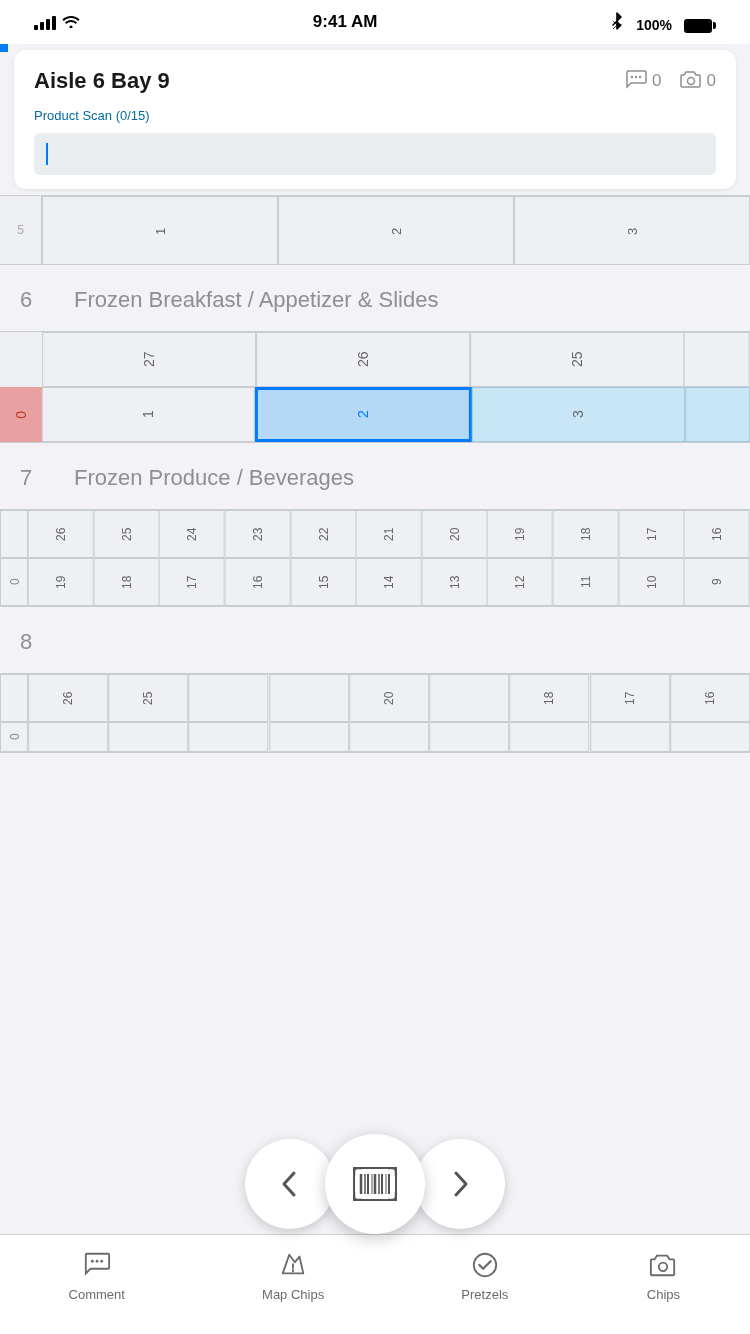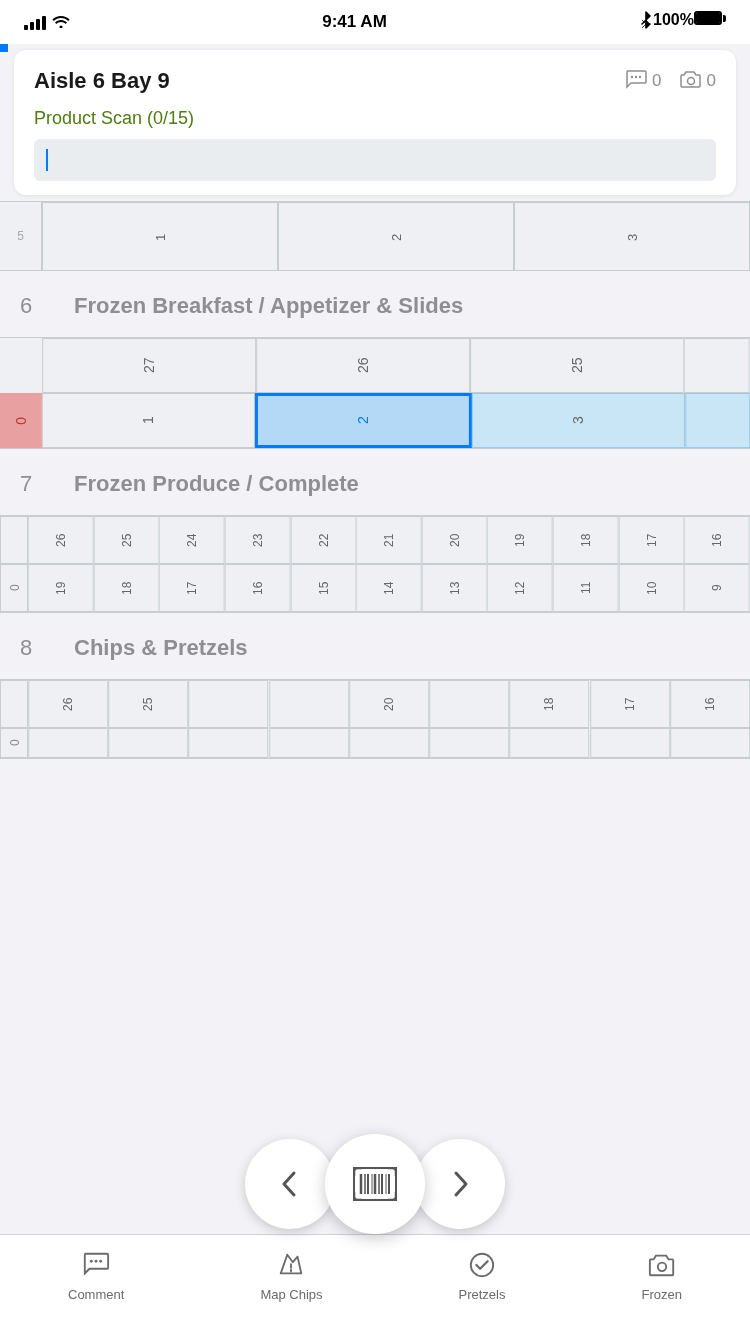--- a/index.html
+++ b/index.html
@@ -14,21 +14,21 @@
     }
 
     
     .status-bar {
       width: 750px;
       height: 44px;
       background: white;
       display: flex;
       align-items: center;
       justify-content: space-between;
-      padding: 0 24px;
+      padding: 0 34px;
     }
     .status-left {
       display: flex;
       align-items: center;
       gap: 6px;
     }
     .signal-bars {
       display: flex;
       align-items: flex-end;
       gap: 2px;
@@ -43,23 +43,23 @@
       font-size: 14px;
       color: #000;
     }
     .status-center {
       font-size: 17px;
       font-weight: 600;
       color: #000;
     }
     .status-right {
       display: flex;
-      align-items: flex-start;
-      gap: 0;
-      font-size: 16px;
+      align-items: flex-end;
+      gap: 12px;
+      font-size: 14px;
       font-weight: 600;
     }
 
     
     .blue-accent {
       width: 8px;
       height: 8px;
       background: #007AFF;
       position: absolute;
       top: 44px;
@@ -96,22 +96,22 @@
       display: flex;
       align-items: center;
       gap: 5px;
     }
     .header-icon-count {
       font-size: 17px;
       color: #8e8e93;
     }
 
     .product-scan-label {
-      font-size: 18px;
-      color: #4d7c0f;
+      font-size: 13px;
+      color: #0369a1;
       margin-bottom: 10px;
       font-weight: 400;
     }
 
     .scan-input-wrapper {
       background: #e9edf0;
       border-radius: 6px;
       padding: 10px 12px;
       display: flex;
       align-items: center;
@@ -145,21 +145,21 @@
     }
     .aisle-number {
       font-size: 22px;
       color: #8e8e93;
       font-weight: 400;
       min-width: 24px;
     }
     .aisle-name {
       font-size: 22px;
       color: #8e8e93;
-      font-weight: 700;
+      font-weight: 400;
     }
 
     
     .shelf-grid-6 {
       margin: 0 0 0 0;
       display: flex;
       overflow: hidden;
       position: relative;
     }
 
@@ -454,21 +454,21 @@
       <div class="shelf-cell">1</div>
       <div class="shelf-cell active-blue">2</div>
       <div class="shelf-cell light-blue">3</div>
       <div class="shelf-cell light-blue" style="flex:0.3; min-width:20px;"></div>
     </div>
   </div>
 </div>
 
 <div class="aisle-label">
   <span class="aisle-number">7</span>
-  <span class="aisle-name">Frozen Produce / Complete</span>
+  <span class="aisle-name">Frozen Produce / Beverages</span>
 </div>
 
 <div class="shelf-grid-7" style="border-top:1px solid #c8cdd2; border-bottom:1px solid #c8cdd2;">
 
   <div class="outer-row">
     <div class="side-label-cell"></div>
     <div class="shelf-row-strip">
       <div class="shelf-cell-sm">26</div>
       <div class="shelf-cell-sm">25</div>
       <div class="shelf-cell-sm">24</div>
@@ -498,21 +498,20 @@
       <div class="shelf-cell-sm">12</div>
       <div class="shelf-cell-sm">11</div>
       <div class="shelf-cell-sm">10</div>
       <div class="shelf-cell-sm">9</div>
     </div>
   </div>
 </div>
 
 <div class="aisle-label">
   <span class="aisle-number">8</span>
-  <span class="aisle-name">Chips &amp; Pretzels</span>
 </div>
 
 <div class="shelf-grid-7" style="border-top:1px solid #c8cdd2; border-bottom:1px solid #c8cdd2; margin-bottom:160px;">
 
   <div class="outer-row">
     <div class="side-label-cell"></div>
     <div class="shelf-row-strip">
       <div class="shelf-cell-sm">26</div>
       <div class="shelf-cell-sm">25</div>
       <div class="shelf-cell-sm"></div>
@@ -617,16 +616,16 @@
       <span class="tab-label">Pretzels</span>
     </div>
 
     <div class="tab-item">
       <div class="tab-icon">
         <svg class="tab-svg" viewBox="0 0 30 26" fill="none">
           <path d="M2 7h4l2.5-4h11L22 7h4a1 1 0 0 1 1 1v15a1 1 0 0 1-1 1H3a1 1 0 0 1-1-1V8a1 1 0 0 1 1-1z" stroke="#6b6b6b" stroke-width="2" fill="none"></path>
           <circle cx="15" cy="15" r="4.5" stroke="#6b6b6b" stroke-width="2" fill="none"></circle>
         </svg>
       </div>
-      <span class="tab-label">Frozen</span>
+      <span class="tab-label">Chips</span>
     </div>
   </div>
 </div>
 
 </body></html>

